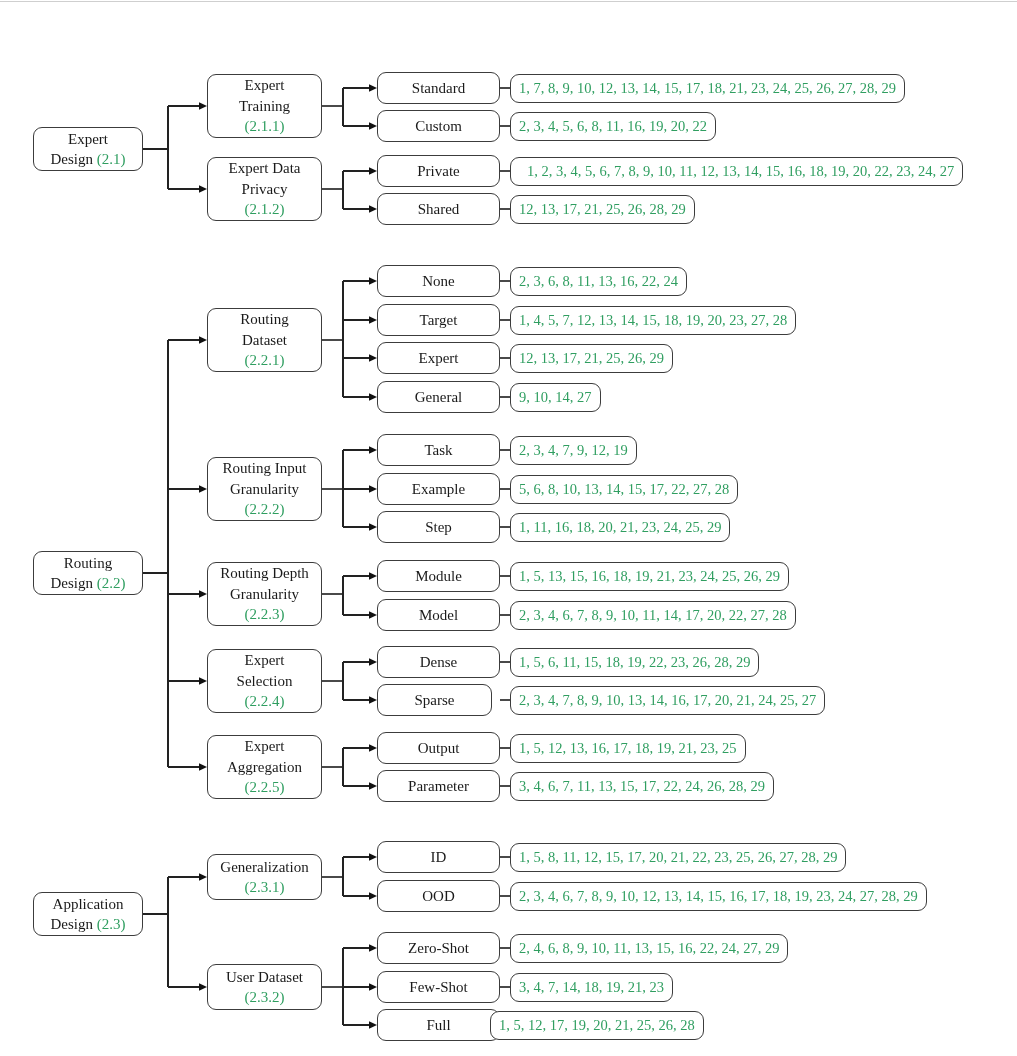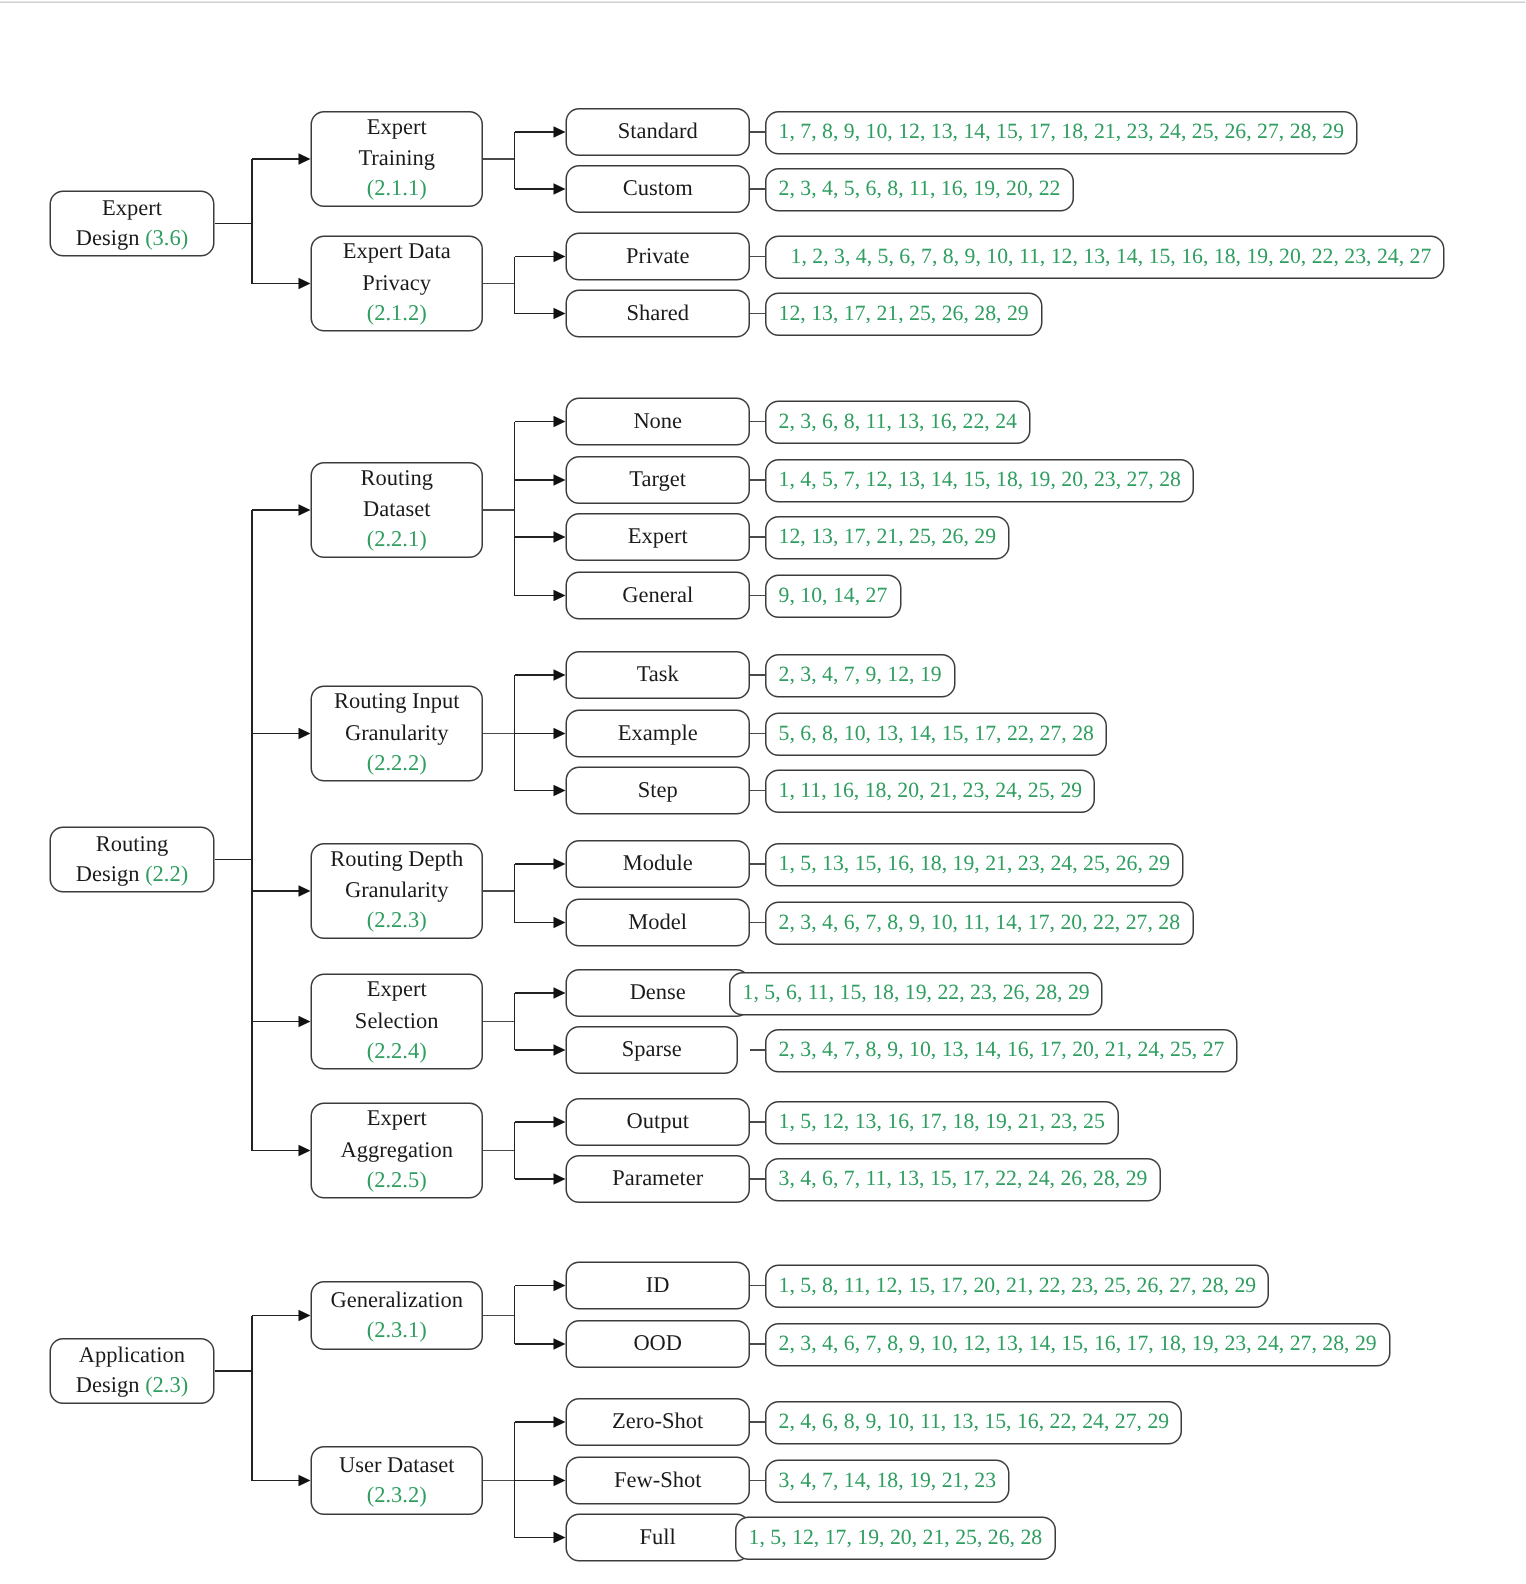--- a/index.html
+++ b/index.html
@@ -132,21 +132,21 @@
       <line x1="343" y1="987" x2="370" y2="987" stroke="#222222" stroke-width="1.3" shape-rendering="crispEdges"></line>
       <polygon points="377,987 369,983.2 369,990.8" fill="#111"></polygon>
       <line x1="343" y1="1025" x2="370" y2="1025" stroke="#222222" stroke-width="1.3" shape-rendering="crispEdges"></line>
       <polygon points="377,1025 369,1021.2 369,1028.8" fill="#111"></polygon>
       <line x1="500" y1="948" x2="510" y2="948" stroke="#4a4a4a" stroke-width="1.3" shape-rendering="crispEdges"></line>
       <line x1="500" y1="987" x2="510" y2="987" stroke="#4a4a4a" stroke-width="1.3" shape-rendering="crispEdges"></line>
       <line x1="500" y1="1025" x2="510" y2="1025" stroke="#4a4a4a" stroke-width="1.3" shape-rendering="crispEdges"></line>
     </svg>
 <div class="node" style="left: 33px; top: 127px; width: 110px; height: 44px;">
       <div class="line">Expert</div>
-      <div class="line"><span>Design</span> <span class="num">(3.6)</span></div>
+      <div class="line"><span>Design</span> <span class="num">(2.1)</span></div>
     </div>
     <div class="node" style="left: 207px; top: 74px; width: 115px; height: 64px;">
       <div class="line">Expert</div>
       <div class="line">Training</div>
       <div class="line num">(2.1.1)</div>
     </div>
     <div class="node" style="left: 377px; top: 72px; width: 123px; height: 32px;">
       <div class="line">Standard</div>
     </div>
     <div class="refbox" style="left: 510px; top: 73.5px; height: 29px;">1, 7, 8, 9, 10, 12, 13, 14, 15, 17, 18, 21, 23, 24, 25, 26, 27, 28, 29</div>
@@ -223,21 +223,21 @@
     </div>
     <div class="refbox" style="left: 510px; top: 600.5px; height: 29px;">2, 3, 4, 6, 7, 8, 9, 10, 11, 14, 17, 20, 22, 27, 28</div>
     <div class="node" style="left: 207px; top: 649px; width: 115px; height: 64px;">
       <div class="line">Expert</div>
       <div class="line">Selection</div>
       <div class="line num">(2.2.4)</div>
     </div>
     <div class="node" style="left: 377px; top: 646px; width: 123px; height: 32px;">
       <div class="line">Dense</div>
     </div>
-    <div class="refbox" style="left: 486px; top: 647.5px; height: 29px; text-align: right;">1, 5, 6, 11, 15, 18, 19, 22, 23, 26, 28, 29</div>
+    <div class="refbox" style="left: 510px; top: 647.5px; height: 29px; text-align: right;">1, 5, 6, 11, 15, 18, 19, 22, 23, 26, 28, 29</div>
     <div class="node" style="left: 377px; top: 684px; width: 115px; height: 32px;">
       <div class="line">Sparse</div>
     </div>
     <div class="refbox" style="left: 510px; top: 685.5px; height: 29px;">2, 3, 4, 7, 8, 9, 10, 13, 14, 16, 17, 20, 21, 24, 25, 27</div>
     <div class="node" style="left: 207px; top: 735px; width: 115px; height: 64px;">
       <div class="line">Expert</div>
       <div class="line">Aggregation</div>
       <div class="line num">(2.2.5)</div>
     </div>
     <div class="node" style="left: 377px; top: 732px; width: 123px; height: 32px;">

